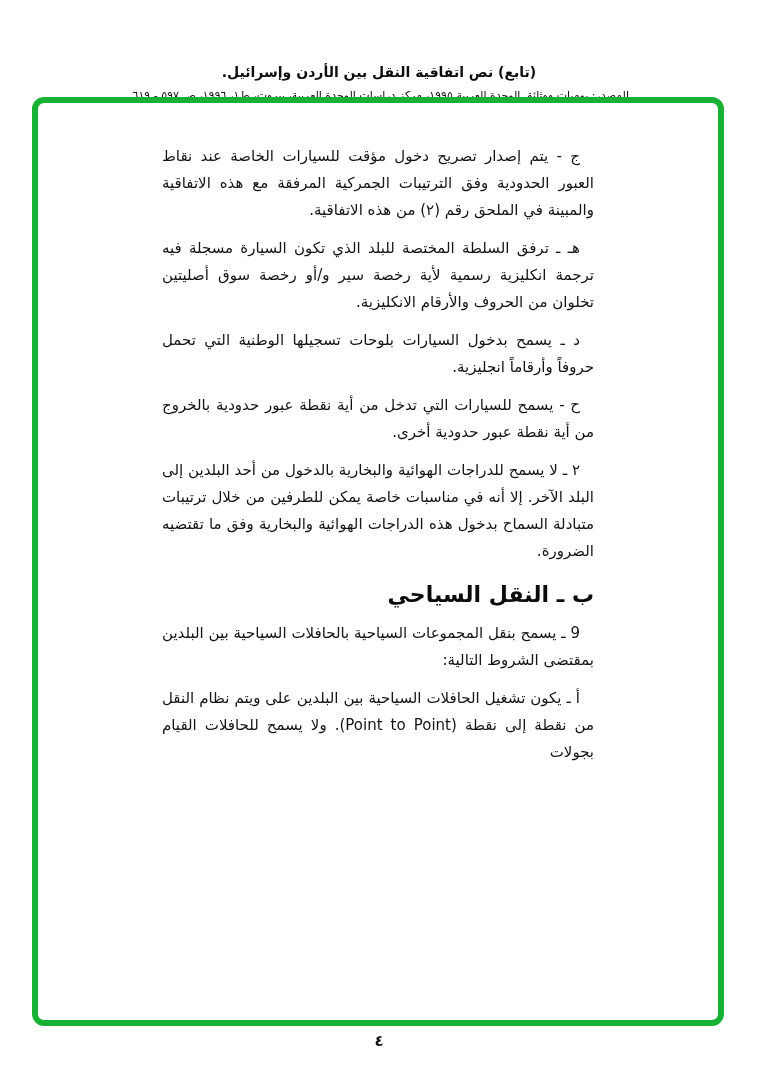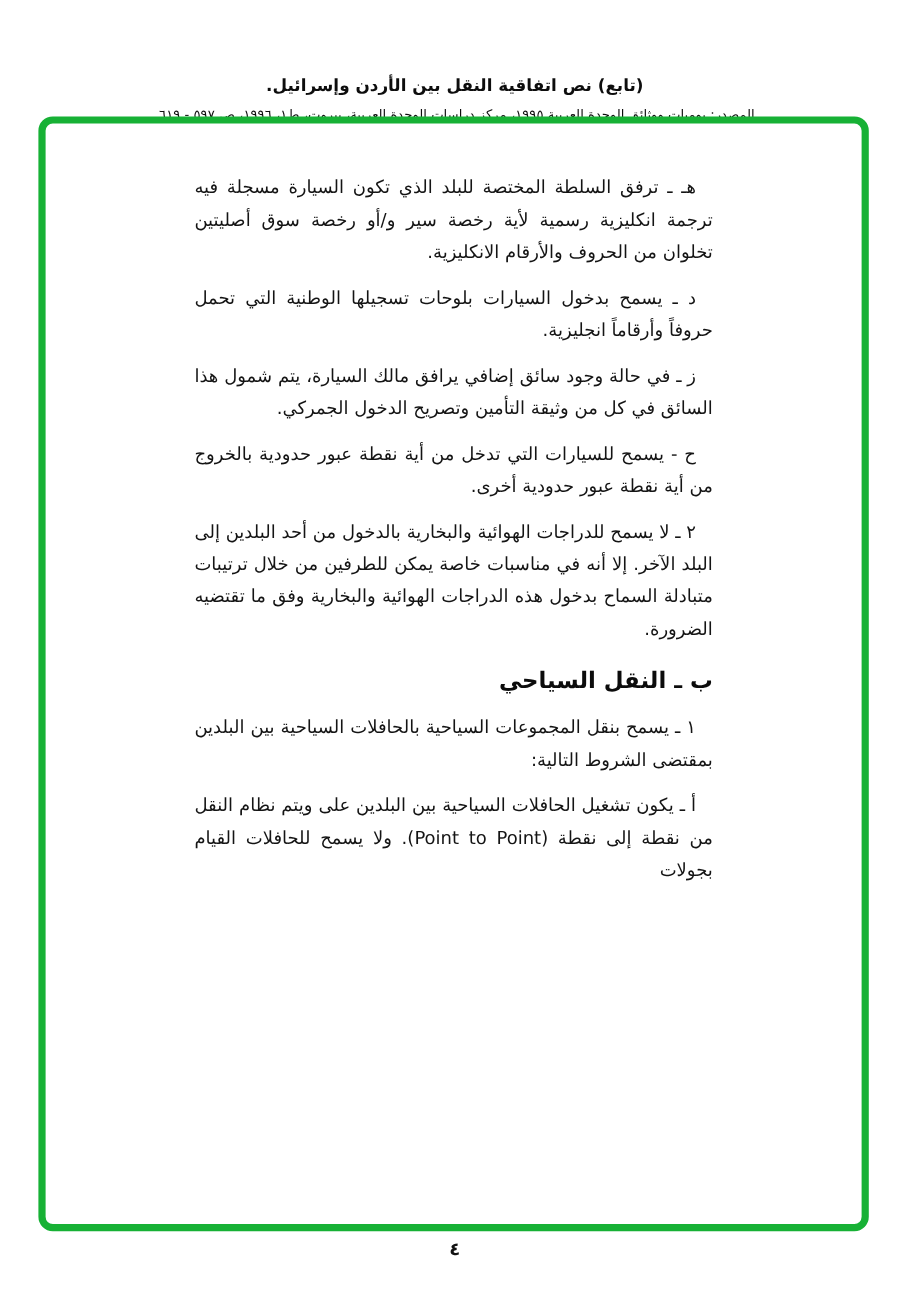--- a/index.html
+++ b/index.html
@@ -48,21 +48,21 @@
     font-size: 15px;
     line-height: 27px;
     text-align: justify;
     color: #141414;
   }
   .content p {
     margin-bottom: 11px;
     text-indent: 14px;
   }
   .section-heading {
-    font-size: 19px;
+    font-size: 22px;
     font-weight: bold;
     text-indent: 0;
     margin: 16px 0 12px 0;
     color: #0c0c0c;
   }
   .page-number {
     position: absolute;
     left: 0;
     top: 1032px;
     width: 100%;
@@ -75,24 +75,24 @@
 </head>
 <body>
 
 <header class="page-header">
   <div class="header-title">(تابع) نص اتفاقية النقل بين الأردن وإسرائيل.</div>
   <div class="header-source">المصدر: يوميات ووثائق الوحدة العربية ١٩٩٥، مركز دراسات الوحدة العربية، بيروت، ط١، ١٩٩٦، ص ٥٩٧ - ٦١٩.</div>
 </header>
 
 <div class="frame">
   <div class="content">
+    <p>ج - يتم إصدار تصريح دخول مؤقت للسيارات الخاصة عند نقاط العبور الحدودية وفق الترتيبات الجمركية المرفقة مع هذه الاتفاقية والمبينة في الملحق رقم (٢) من هذه الاتفاقية.</p>
     <p>هـ ـ ترفق السلطة المختصة للبلد الذي تكون السيارة مسجلة فيه ترجمة انكليزية رسمية لأية رخصة سير و/أو رخصة سوق أصليتين تخلوان من الحروف والأرقام الانكليزية.</p>
     <p>د ـ يسمح بدخول السيارات بلوحات تسجيلها الوطنية التي تحمل حروفاً وأرقاماً انجليزية.</p>
-    <p>ز ـ في حالة وجود سائق إضافي يرافق مالك السيارة، يتم شمول هذا السائق في كل من وثيقة التأمين وتصريح الدخول الجمركي.</p>
     <p>ح - يسمح للسيارات التي تدخل من أية نقطة عبور حدودية بالخروج من أية نقطة عبور حدودية أخرى.</p>
     <p>٢ ـ لا يسمح للدراجات الهوائية والبخارية بالدخول من أحد البلدين إلى البلد الآخر. إلا أنه في مناسبات خاصة يمكن للطرفين من خلال ترتيبات متبادلة السماح بدخول هذه الدراجات الهوائية والبخارية وفق ما تقتضيه الضرورة.</p>
     <h2 class="section-heading">ب ـ النقل السياحي</h2>
-    <p>١ ـ يسمح بنقل المجموعات السياحية بالحافلات السياحية بين البلدين بمقتضى الشروط التالية:</p>
+    <p>9 ـ يسمح بنقل المجموعات السياحية بالحافلات السياحية بين البلدين بمقتضى الشروط التالية:</p>
     <p>أ ـ يكون تشغيل الحافلات السياحية بين البلدين على ويتم نظام النقل من نقطة إلى نقطة (Point to Point). ولا يسمح للحافلات القيام بجولات</p>
   </div>
 </div>
 
 <div class="page-number">٤</div>
 
 </body></html>

